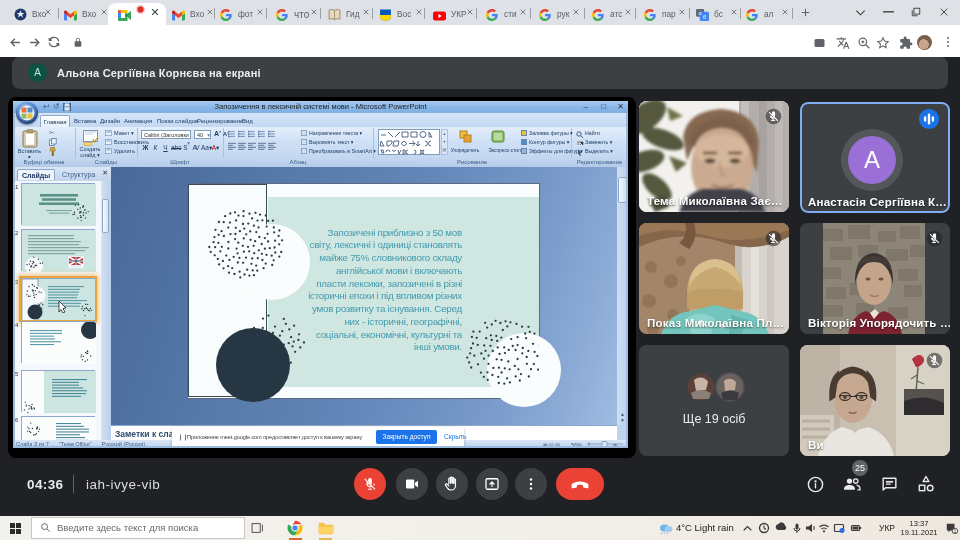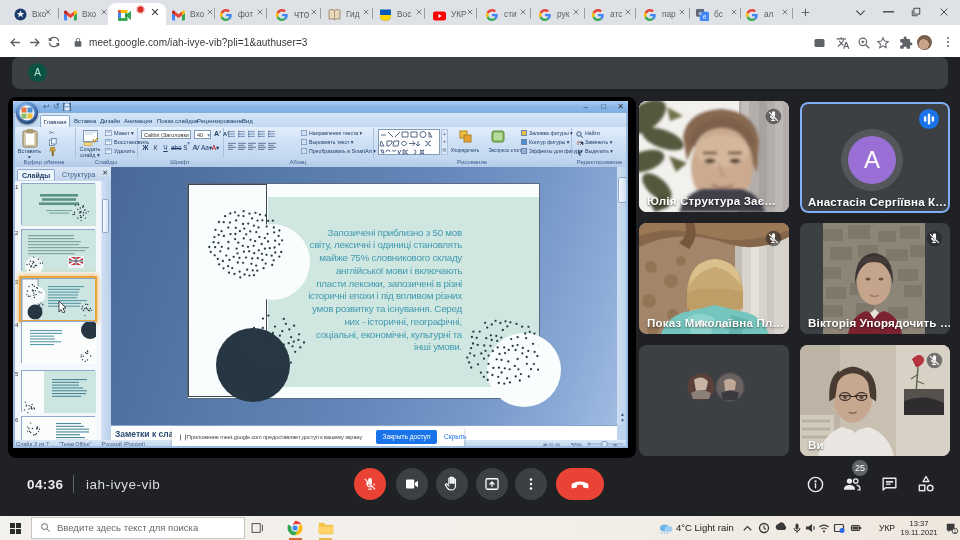--- a/index.html
+++ b/index.html
@@ -268,21 +268,20 @@
       </svg>
  <svg class="navic" style="left:27px;top:10px" width="15" height="15" viewBox="0 0 24 24" fill="none" stroke="#5f6368" stroke-width="2.2">
         <path d="M5 12h14M13 18l6-6-6-6"></path>
       </svg>
  <svg class="navic" style="left:47px;top:10px" width="14" height="14" viewBox="0 0 24 24" fill="none" stroke="#5f6368" stroke-width="2.2">
         <path d="M20 11A8.1 8.1 0 0 0 4.5 9M4 5v4h4M4 13a8.1 8.1 0 0 0 15.5 2m.5 4v-4h-4"></path>
       </svg>
  <svg class="navic" style="left:73px;top:12px" width="10" height="11" viewBox="0 0 24 24" fill="#5f6368">
         <path d="M12 1a5 5 0 0 0-5 5v3H6a2 2 0 0 0-2 2v9a2 2 0 0 0 2 2h12a2 2 0 0 0 2-2v-9a2 2 0 0 0-2-2h-1V6a5 5 0 0 0-5-5zm-3 8V6a3 3 0 1 1 6 0v3H9z"></path>
       </svg>
- <div id="urltxt">meet.google.com/iah-ivye-vib?pli=1&amp;authuser=3</div>
  <svg class="navic" style="left:813px;top:12px" width="13" height="12" viewBox="0 0 24 24" fill="#5f6368">
         <rect x="2" y="4" width="20" height="16" rx="3"></rect>
       </svg>
  <svg class="navic" style="left:836px;top:11px" width="14" height="14" viewBox="0 0 24 24" fill="#5f6368">
         <path d="M12.87 15.07l-2.54-2.51.03-.03A17.5 17.5 0 0 0 14.07 6H17V4h-7V2H8v2H1v2h11.17C11.5 7.92 10.44 9.75 9 11.35 8.07 10.32 7.3 9.19 6.69 8h-2c.73 1.63 1.73 3.17 2.98 4.56l-5.09 5.02L4 19l5-5 3.11 3.11.76-2.04zM18.5 10h-2L12 22h2l1.12-3h4.75L21 22h2l-4.5-12zm-2.62 7l1.62-4.33L19.12 17h-3.24z"></path>
       </svg>
  <svg class="navic" style="left:857px;top:11px" width="14" height="14" viewBox="0 0 24 24" fill="none" stroke="#5f6368" stroke-width="2">
         <circle cx="10" cy="10" r="6.5"></circle>
         <path d="M15 15l6 6M7.5 10h5M10 7.5v5"></path>
       </svg>
@@ -295,20 +294,21 @@
  <div class="abs" style="left:917px;top:10px;width:15px;height:15px;border-radius:50%;background:radial-gradient(circle at 45% 62%,#c9a48a 0 40%,#7a5f4e 41% 72%,#4a4540 73%)"></div>
  <svg class="navic" style="left:941px;top:10px" width="14" height="14" viewBox="0 0 24 24" fill="#5f6368">
         <circle cx="12" cy="5" r="1.7"></circle>
         <circle cx="12" cy="12" r="1.7"></circle>
         <circle cx="12" cy="19" r="1.7"></circle>
       </svg>
 </div>
 <div id="meet" class="abs">
   <div id="banner">
     <div class="av">A</div>
+        <div class="nm">Альона Сергіївна Корнєва на екрані</div>
   </div>
   <div id="present"></div>
   <div id="ppt">
     <div style="position:absolute;left:0;top:12px;width:2px;height:335px;background:#9cbade;z-index:40"></div>
         <div style="position:absolute;right:0;top:12px;width:2px;height:335px;background:#9cbade;z-index:40"></div>
         <div style="position:absolute;left:0;bottom:0;width:615px;height:2px;background:#9cbade;z-index:40"></div>
         <div id="ptitle">
       <div id="orb"></div>
           <svg style="position:absolute;left:6px;top:4px;z-index:6" width="16" height="16" viewBox="0 0 16 16">
             <circle cx="8" cy="8" r="7.5" fill="#f4f8fc" opacity=".95"></circle>
@@ -319,20 +319,21 @@
               <rect x="8.5" y="8.5" width="5" height="5" fill="#f0c040"></rect>
             </g>
           </svg>
       <div class="qat" style="left:30px">↩</div>
           <div class="qat" style="left:40px">↺</div>
           <svg style="position:absolute;left:50px;top:2px" width="8" height="8" viewBox="0 0 10 10">
             <rect x="0.5" y="0.5" width="9" height="9" fill="#7a9cc8" stroke="#44597a"></rect>
             <rect x="2.5" y="0.5" width="5" height="3.5" fill="#dce8f6"></rect>
             <rect x="2" y="5.5" width="6" height="4" fill="#dce8f6"></rect>
           </svg>
+      <div id="ptxt">Запозичення в лексичній системі мови - Microsoft PowerPoint</div>
       <div class="wbtn" style="right:40px">–</div>
           <div class="wbtn" style="right:22px">□</div>
           <div class="wbtn" style="right:4px">✕</div>
     </div>
     <div id="ptabs">
       <div class="ptab on" style="left:27px;width:30px">Главная</div>
       <div class="ptab" style="left:61px">Вставка</div>
       <div class="ptab" style="left:87px">Дизайн</div>
       <div class="ptab" style="left:111px">Анимация</div>
       <div class="ptab" style="left:144px">Показ слайдов</div>
@@ -1114,21 +1115,21 @@
               <ellipse cx="83" cy="66" rx="31" ry="40" fill="#cbaa90"></ellipse>
               <ellipse cx="83" cy="50" rx="27" ry="16" fill="#d6b79c"></ellipse>
               <path d="M50 42 Q56 18 83 16 Q110 18 116 44 L110 46 Q104 28 83 27 Q62 28 56 46z" fill="#7d614b"></path>
               <ellipse cx="71" cy="60" rx="5.5" ry="2.6" fill="#4f3d30"></ellipse>
               <ellipse cx="96" cy="60" rx="5.5" ry="2.6" fill="#4f3d30"></ellipse>
               <path d="M64 52h14M89 52h14" stroke="#5d452f" stroke-width="2.4"></path>
               <path d="M80 62l3 12h4" stroke="#b08a70" stroke-width="1.6" fill="none"></path>
               <path d="M73 84q10 6 21 0" stroke="#9a6f5c" stroke-width="2.4" fill="none"></path>
             </g>
             <path d="M40 111 Q46 92 64 88 L102 88 Q120 92 126 111z" fill="#40404a" filter="url(#b3)"></path>
-          </svg><div class="nm">Юлія Структура Зає…</div><div style="position:absolute;left:126px;top:7px;width:17px;height:17px">
+          </svg><div class="nm">Тема Миколаївна Зає…</div><div style="position:absolute;left:126px;top:7px;width:17px;height:17px">
             <svg width="17" height="17" viewBox="0 0 24 24" style="position:absolute;left:0;top:0">
               <circle cx="12" cy="12" r="11" fill="rgba(32,33,36,.55)"></circle>
               <g fill="#fff">
                 <path d="M9.8 6.8a2.2 2.2 0 0 1 4.4 0v4.4c0 .5-.2 1-.5 1.4l-3.9-3.9z"></path>
                 <path d="M9.8 10.9v.3a2.2 2.2 0 0 0 3.1 2l1.3 1.3a3.9 3.9 0 0 1-2 .7v1.6h2v1.4h-5.6v-1.4h2v-1.6a4.2 4.2 0 0 1-3.7-4.1h1.4c0 .2 0 .4.1.6z" opacity=".95"></path>
                 <path d="M6.2 5.4l12.4 12.4-1 1L5.2 6.4z"></path>
               </g>
             </svg>
           </div></div>
         <div class="vt" style="left:800px;top:45px">
@@ -1228,21 +1229,21 @@
           </div></div>
         <div class="vt" style="left:639px;top:288px"><svg width="150" height="111" viewBox="0 0 150 111">
             <rect width="150" height="111" fill="#3c4043"></rect>
             <circle cx="62" cy="42" r="13.5" fill="#5a4038"></circle>
             <path d="M55 35a9 9 0 0 1 14 2l-2 8-10 1z" fill="#c8b4a4"></path>
             <path d="M52 48q10-6 20 0l-2 6h-16z" fill="#8a8078"></path>
             <circle cx="91" cy="42" r="15" fill="#4a4a52"></circle>
             <circle cx="91" cy="42" r="13.5" fill="#6a625e"></circle>
             <path d="M85 36a8 8 0 0 1 12 1l-1 8-10 1z" fill="#bfa898"></path>
             <path d="M82 48q9-5 18 0l-2 7h-14z" fill="#3a3a40"></path>
-          </svg></div>
+          </svg><div style="position:absolute;left:0;top:67px;width:150px;text-align:center;color:#e8eaed;font-size:12.5px;font-family:'Liberation Sans',sans-serif">Ще 19 осіб</div></div>
         <div class="vt" style="left:800px;top:288px"><svg width="150" height="111" viewBox="0 0 150 111">
             <rect width="150" height="111" fill="#c9c0b2"></rect>
             <rect x="0" width="40" height="111" fill="#bdb4a6"></rect>
             <rect x="96" width="54" height="111" fill="#d8d2c6"></rect>
             <rect x="0" y="70" width="34" height="41" fill="#d2cabc"></rect>
             <path d="M2 76h28M2 84h28M2 92h28" stroke="#b8b0a2" stroke-width="3"></path>
             <g>
               <path d="M112 14 Q118 8 124 14 Q122 22 116 22z" fill="#a82832"></path>
               <circle cx="119" cy="15" r="5" fill="#b83340"></circle>
               <path d="M118 22 L116 48" stroke="#5a6a4a" stroke-width="1.5"></path>

